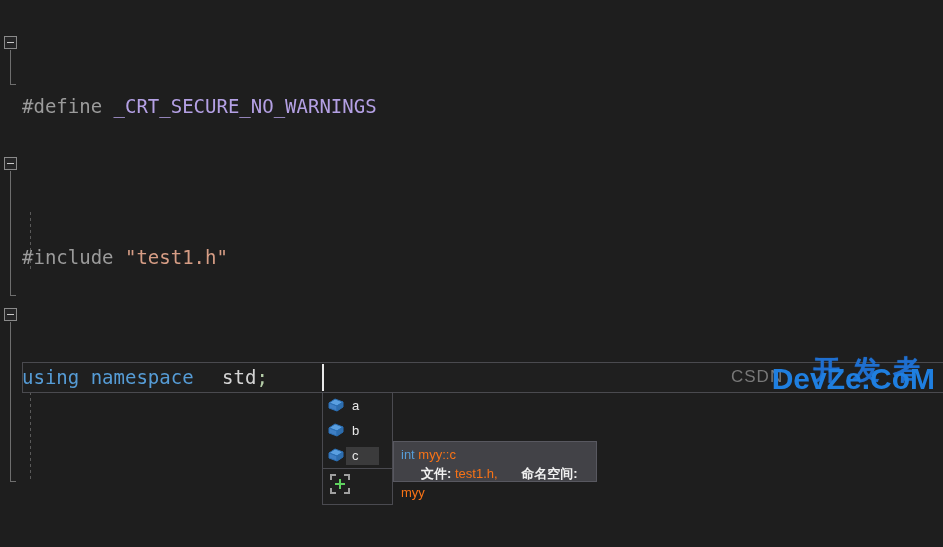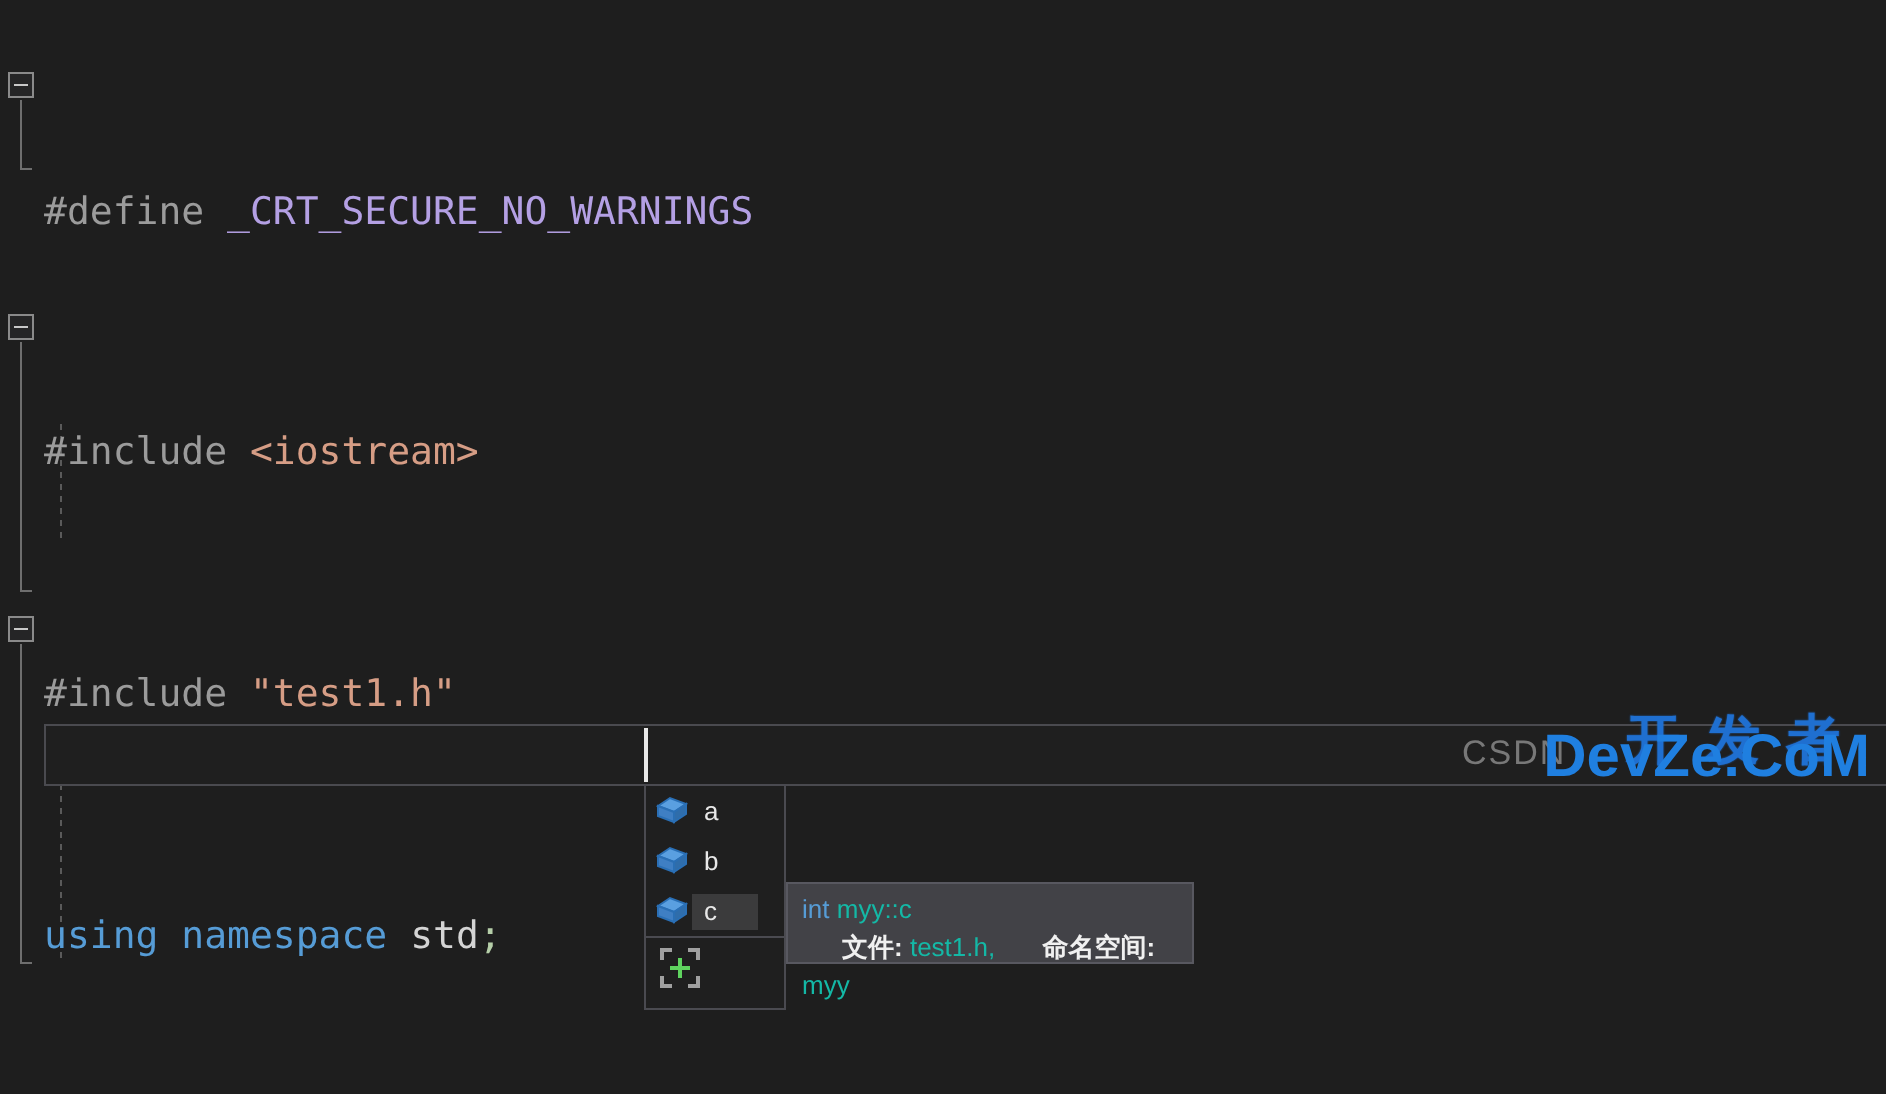--- a/index.html
+++ b/index.html
@@ -22,21 +22,21 @@
     padding-left:22px;
     color:#dcdcdc;
   }
   
   .pp      {color:#9b9b9b;}
   .macro   {color:#b4a0e4;}
   .inc     {color:#d69d85;}
   .str     {color:#d69d85;}
   .kw      {color:#569cd6;}
   .plain   {color:#dcdcdc;}
-  .ident   {color:#d4d4d4;}
+  .ident   {color:#d4d4d4;margin-left:17px;}
   .semi    {color:#b5cea8;}
 
   
   .foldbox{
     position:absolute;left:4px;width:13px;height:13px;
     border:1px solid #8a8a8a;background:#252526;box-sizing:border-box;
   }
   .foldbox:after{
     content:"";position:absolute;left:2px;top:5px;width:7px;height:1px;background:#c8c8c8;
   }
@@ -94,21 +94,21 @@
 
   
   #tooltip{
     position:absolute;left:393px;top:441px;width:204px;height:41px;
     background:#424247;border:1px solid #585860;box-sizing:border-box;
     font-family:"Liberation Sans",sans-serif;font-size:13px;
     padding:3px 7px 0 7px;line-height:19px;color:#e6e6e6;
   }
   #tooltip .tt-kw{color:#569cd6;}
   #tooltip .tt-b{font-weight:bold;color:#f0f0f0;margin-left:20px;}
-  #tooltip .tt-dim{color:#14b8a6;}
+  #tooltip .tt-dim{color:#f97316;}
 
   
   #wm{
     position:absolute;right:8px;bottom:4px;width:210px;height:62px;
     font-family:"Liberation Sans",sans-serif;
   }
   #wm-csdn{
     position:absolute;left:6px;bottom:11px;font-size:17px;color:#787878;letter-spacing:1px;
   }
   #wm-cn{
@@ -138,21 +138,20 @@
   <div class="guide" style="left:30px;top:212px;height:60px;"></div>
   <div class="guide" style="left:30px;top:362px;height:120px;"></div>
 
   <div id="curline"></div>
   <div id="curline-left"></div>
 
   <div class="code">
 
     <div class="line"><span class="pp">#define</span><span class="plain"> </span><span class="macro">_CRT_SECURE_NO_WARNINGS</span></div>
 
-    <div class="line"><span class="pp">#include</span><span class="plain"> </span><span class="inc">&lt;iostream&gt;</span></div>
 
     <div class="line"><span class="pp">#include</span><span class="plain"> </span><span class="str">"test1.h"</span></div>
 
     <div class="line"><span class="kw">using</span><span class="plain"> </span><span class="kw">namespace</span><span class="plain"> </span><span class="ident">std</span><span class="semi">;</span></div>
 
     
 
     
 
     

